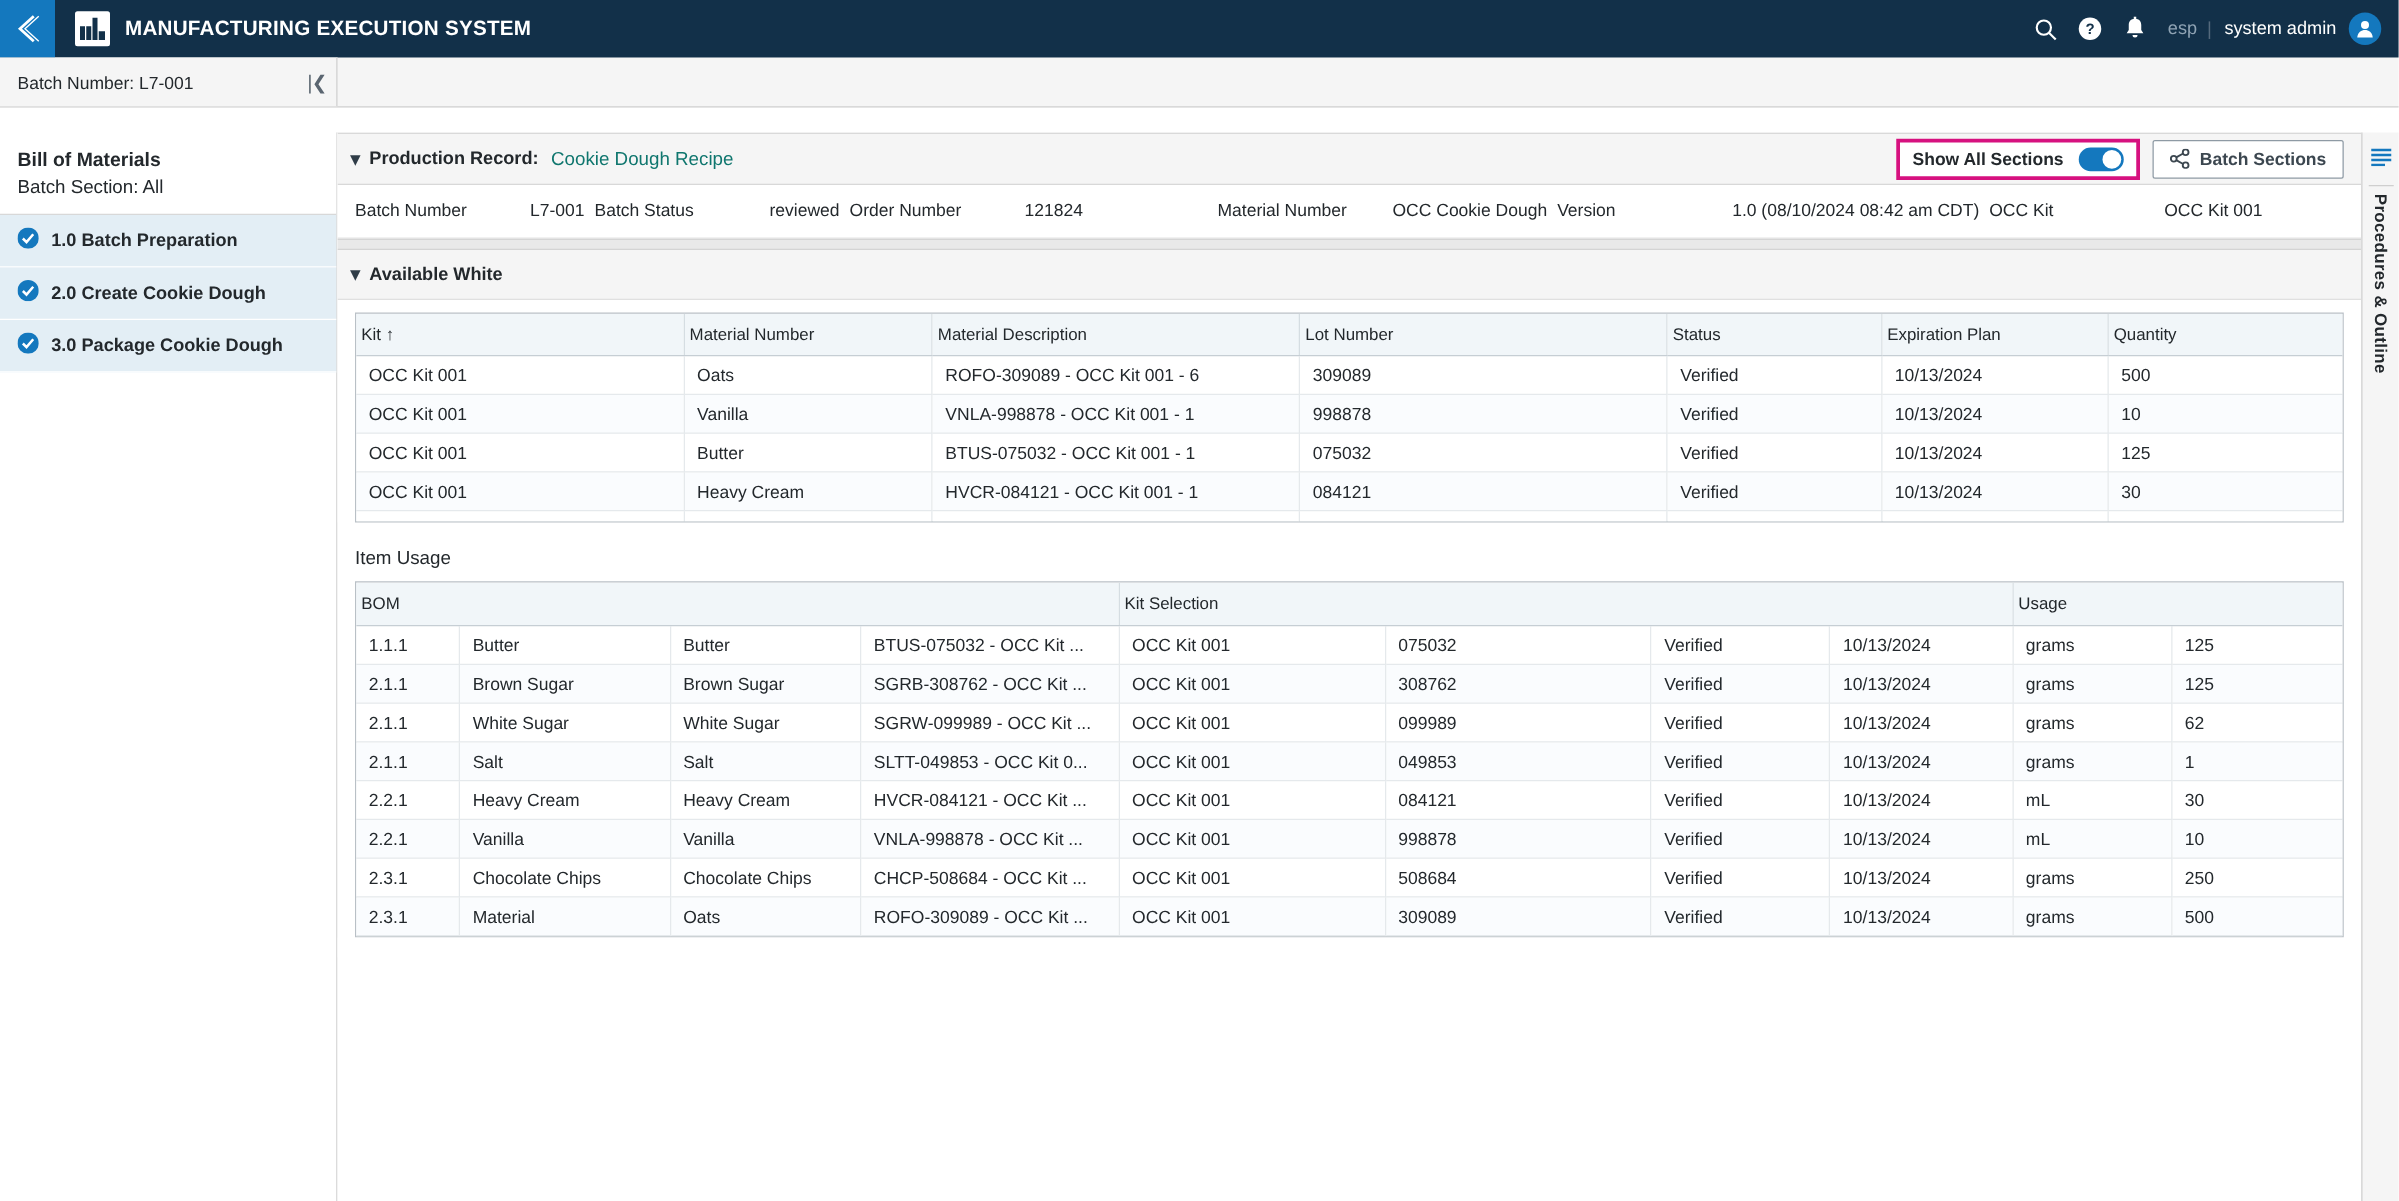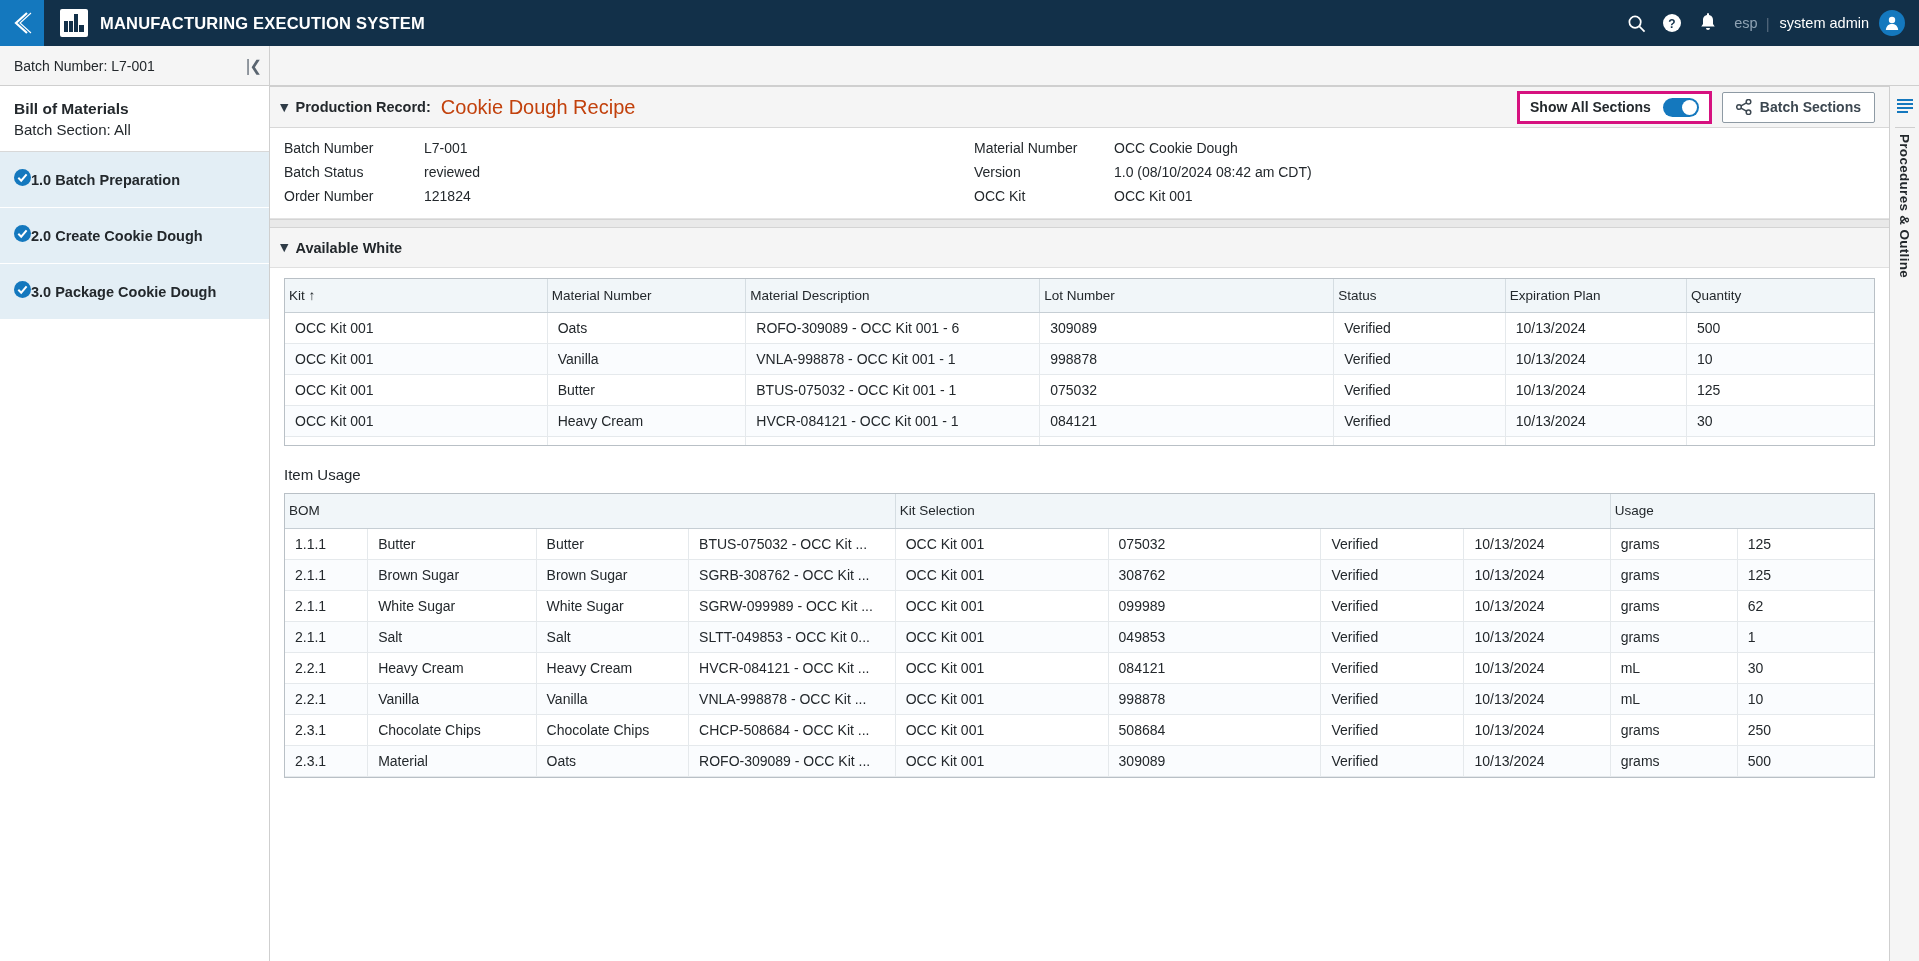--- a/index.html
+++ b/index.html
@@ -101,42 +101,43 @@
     border: 3px solid #d6117f;
     background: #ffffff;
     padding: 0 9px;
     margin: 1px 2px 1px 2px;
   }
 
   
   .body {
     flex: 1; display: flex; min-height: 0;
     position: relative;
+    margin-top: 20px;
   }
 
   
   .sidebar {
     width: 270px; min-width: 270px;
     background: #ffffff;
     border-right: 1px solid #cfcfcf;
     display: flex; flex-direction: column;
   }
   .sb-header {
     padding: 14px 14px 13px 14px;
     border-bottom: 1px solid #d8d8d8;
     background: #ffffff;
   }
   .sb-title { font-size: 15.5px; font-weight: bold; color: #23282c; }
   .sb-sub { font-size: 15px; color: #23282c; margin-top: 3px; }
   .sb-item {
-    height: 56px;
+    height: 42px;
     background: #e3eef5;
     border-bottom: 1px solid #ffffff;
     display: flex; align-items: center;
-    padding-left: 14px; gap: 0;
+    padding-left: 14px; gap: 10px;
     cursor: pointer;
   }
   .sb-item-label { font-size: 14.5px; font-weight: bold; color: #23282c; }
   .check-ic { flex: 0 0 auto; }
 
   
   .main {
     flex: 1; min-width: 0;
     background: #ffffff;
     display: flex; flex-direction: column;
@@ -150,21 +151,21 @@
     border-bottom: 1px solid #d8d8d8;
     display: flex; align-items: center;
     padding: 0 14px 0 10px;
   }
   .caret {
     color: #2f3c47; font-size: 11px; margin-right: 7px;
     font-family: "DejaVu Sans", sans-serif;
     cursor: pointer;
   }
   .pr-label { font-size: 14.5px; font-weight: bold; color: #23282c; }
-  .pr-value { font-size: 20px; color: #c2410c; margin-left: 10px; }
+  .pr-value { font-size: 15px; color: #0f766e; margin-left: 10px; }
   .pr-right { margin-left: auto; display: flex; align-items: center; gap: 10px; }
   .toggle-box {
     border: 3px solid #d6117f;
     display: flex; align-items: center; gap: 12px;
     padding: 4px 10px;
     background: #ffffff;
   }
   .toggle-label { font-size: 14px; font-weight: bold; color: #23282c; white-space: nowrap; }
   .switch {
     width: 36px; height: 19px; border-radius: 10px; background: #1478be;
@@ -181,21 +182,21 @@
     color: #3c4750; cursor: pointer; border-radius: 2px;
     white-space: nowrap;
   }
 
   
   .info-grid {
     display: flex; padding: 12px 14px 14px 14px;
     border-bottom: 1px solid #e3e3e3;
     background: #ffffff;
   }
-  .info-col { display: flex; flex-direction: column; gap: 8px; }
+  .info-col { display: flex; flex-direction: row; gap: 8px; }
   .info-col.left { width: 690px; }
   .info-row { display: flex; align-items: baseline; }
   .info-k { width: 140px; font-size: 14px; color: #23282c; }
   .info-v { font-size: 14px; color: #23282c; }
 
   .sec-divider { height: 9px; background: #e9e9e9; border-bottom: 1px solid #d4d4d4; border-top:1px solid #d4d4d4;}
 
   .section-head {
     height: 40px; min-height: 40px;
     background: #f5f5f5;

